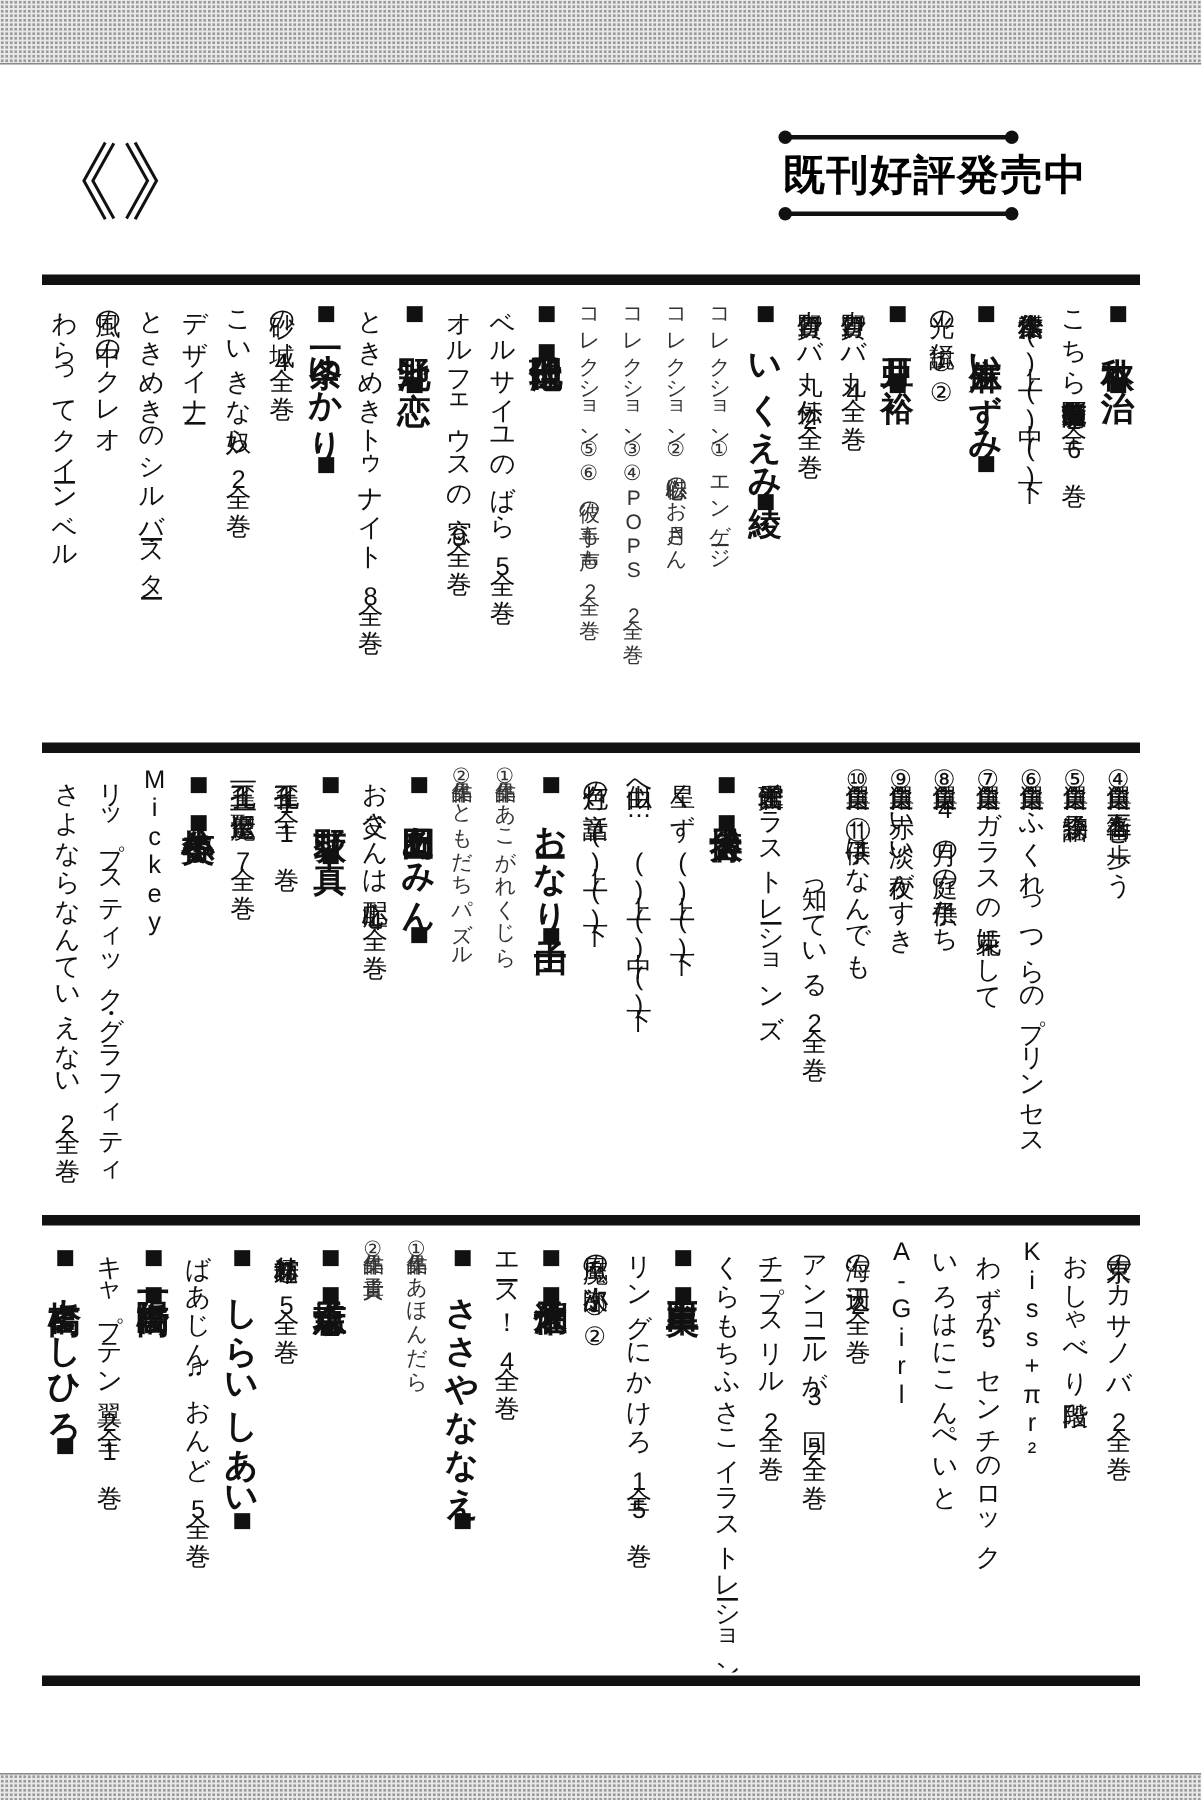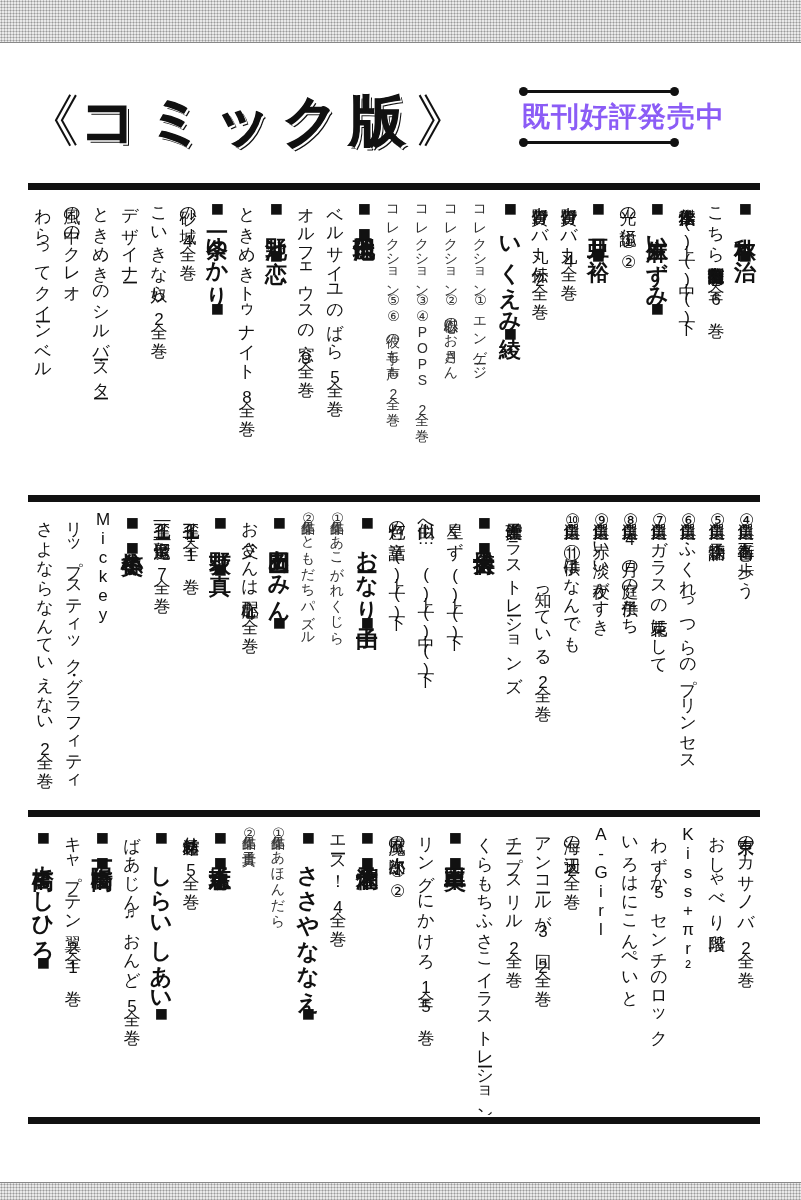--- a/index.html
+++ b/index.html
@@ -36,21 +36,21 @@
   .stamp .rule::before, .stamp .rule::after {
     content: ""; position: absolute; top: -3px; width: 9px; height: 9px;
     border-radius: 50%; background: #111;
   }
   .stamp .rule::before { left: -3px; }
   .stamp .rule::after { right: -3px; }
   .stamp .rule.r1 { top: 2px; }
   .stamp .rule.r2 { top: 53px; }
   .stamp .label {
     position: absolute; left: 0; right: 0; top: 10px; text-align: center;
-    font-weight: bold; font-size: 28px; letter-spacing: 1px; color: #8b5cf6;
+    font-weight: bold; font-size: 28px; letter-spacing: 1px; color: #000000;
     white-space: nowrap;
   }
 
   .divider { position: absolute; left: 28px; width: 732px; height: 7px; background: #111; }
   .d1 { top: 183px; }
   .d2 { top: 495px; }
   .d3 { top: 810px; }
   .d4 { top: 1117px; }
 
   .band {
@@ -74,21 +74,20 @@
   }
   .small { font-size: 14px; color: #333; }
 </style>
 </head>
 <body>
 
 <div class="halftone top"></div>
 
 <div class="title">
   <span class="bracket">《</span>
-  <span>コミック版</span>
   <span class="bracket">》</span>
 </div>
 
 <div class="stamp">
   <div class="rule r1"></div>
   <div class="label">既刊好評発売中</div>
   <div class="rule r2"></div>
 </div>
 
 <div class="divider d1"></div>

